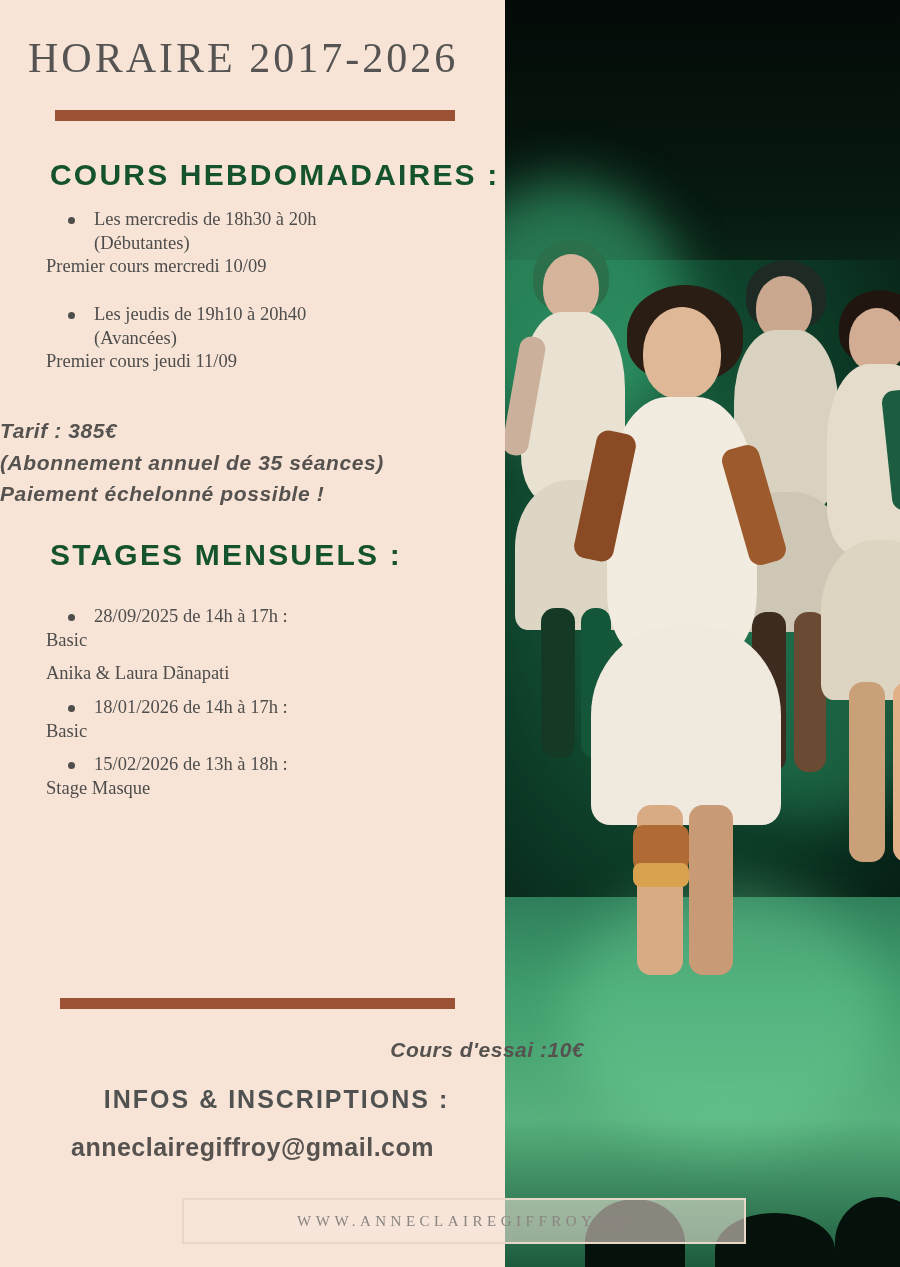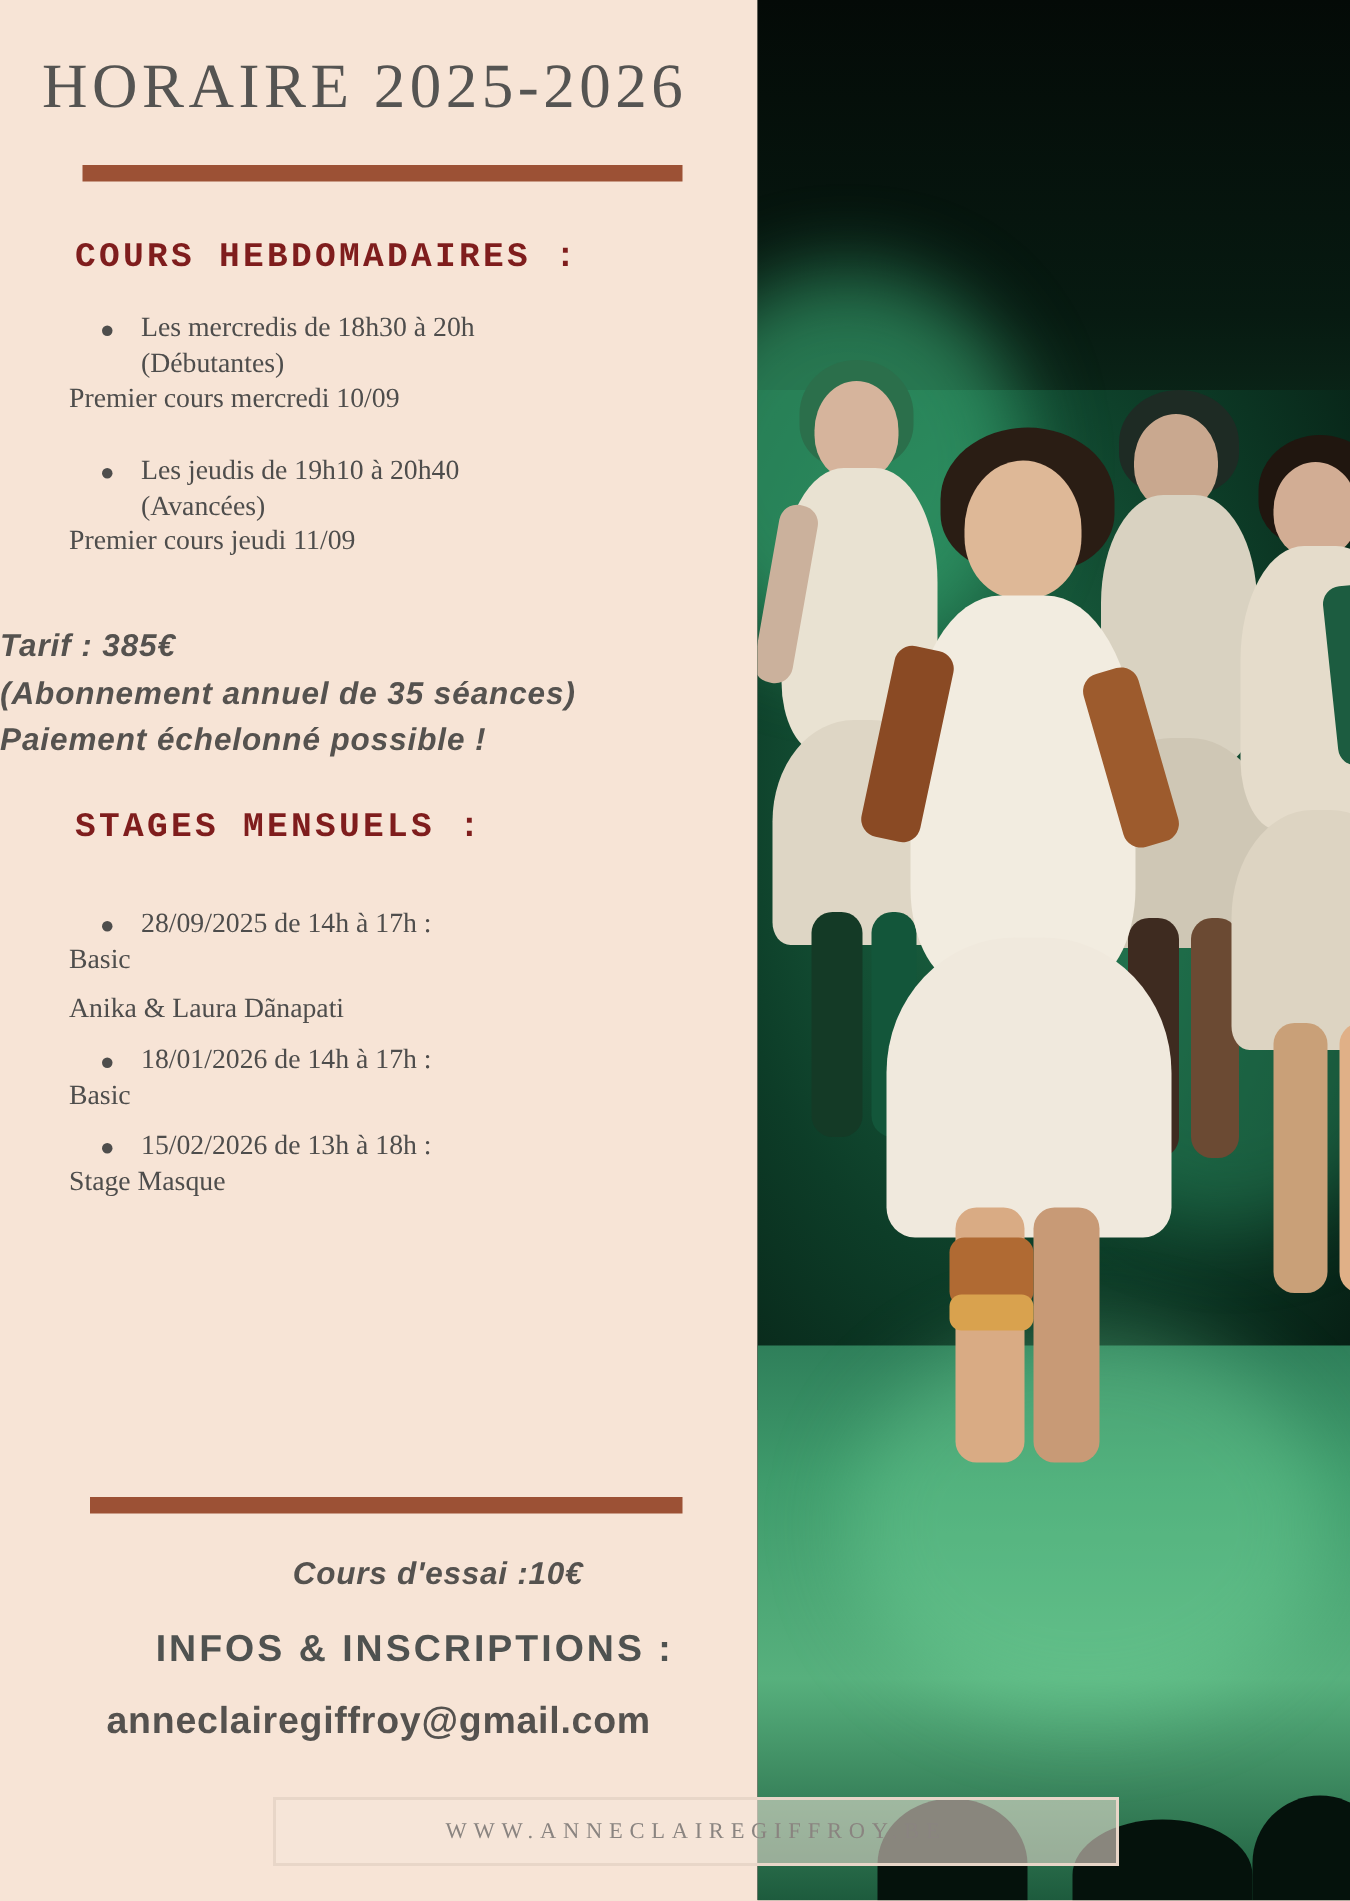--- a/index.html
+++ b/index.html
@@ -106,25 +106,25 @@
   .rule-top {
     position: absolute;
     top: 110px;
     left: 55px;
     width: 400px;
     height: 11px;
     background: #9c5135;
   }
 
   .h2 {
-    font-family: Liberation Mono, monospace;
-    font-weight: bold;
-    font-size: 23px;
+    font-family: Liberation Sans, sans-serif;
+    font-weight: bold;
+    font-size: 30px;
     letter-spacing: 2.2px;
-    color: #7f1d1d;
+    color: #14532d;
   }
 
   .sec-hebdo { position: absolute; top: 158px; left: 50px; }
   .sec-stages { position: absolute; top: 538px; left: 50px; }
 
   .list {
     position: absolute;
     left: 46px;
     width: 440px;
     font-family: "Liberation Serif", serif;
@@ -182,21 +182,21 @@
     width: 395px;
     height: 11px;
     background: #9c5135;
   }
 
   .essai {
     position: absolute;
     top: 1038px;
     left: 0;
     width: 584px;
-    text-align: center;
+    text-align: right;
     font-family: "Liberation Sans", sans-serif;
     font-style: italic;
     font-weight: bold;
     font-size: 21px;
     letter-spacing: .5px;
     color: #55524f;
   }
 
   .infos {
     position: absolute;
@@ -300,21 +300,21 @@
 
     <div class="silhouette-bottom">
       <div class="sil" style="left:80px; width:100px; height:88px;"></div>
       <div class="sil" style="left:210px; width:120px; height:74px;"></div>
       <div class="sil" style="left:330px; width:90px; height:90px;"></div>
     </div>
   </div>
 
   <div class="content">
 
-    <div class="title">HORAIRE 2025-2026</div>
+    <div class="title">HORAIRE 2017-2026</div>
     <div class="rule-top"></div>
 
     <div class="h2 sec-hebdo">COURS HEBDOMADAIRES :</div>
 
     <div class="list list-hebdo">
       <div class="li">
         <div class="bullet-line">Les mercredis de 18h30 à 20h</div>
         <div class="sub-line">(Débutantes)</div>
         <div class="plain-line">Premier cours mercredi 10/09</div>
       </div>

